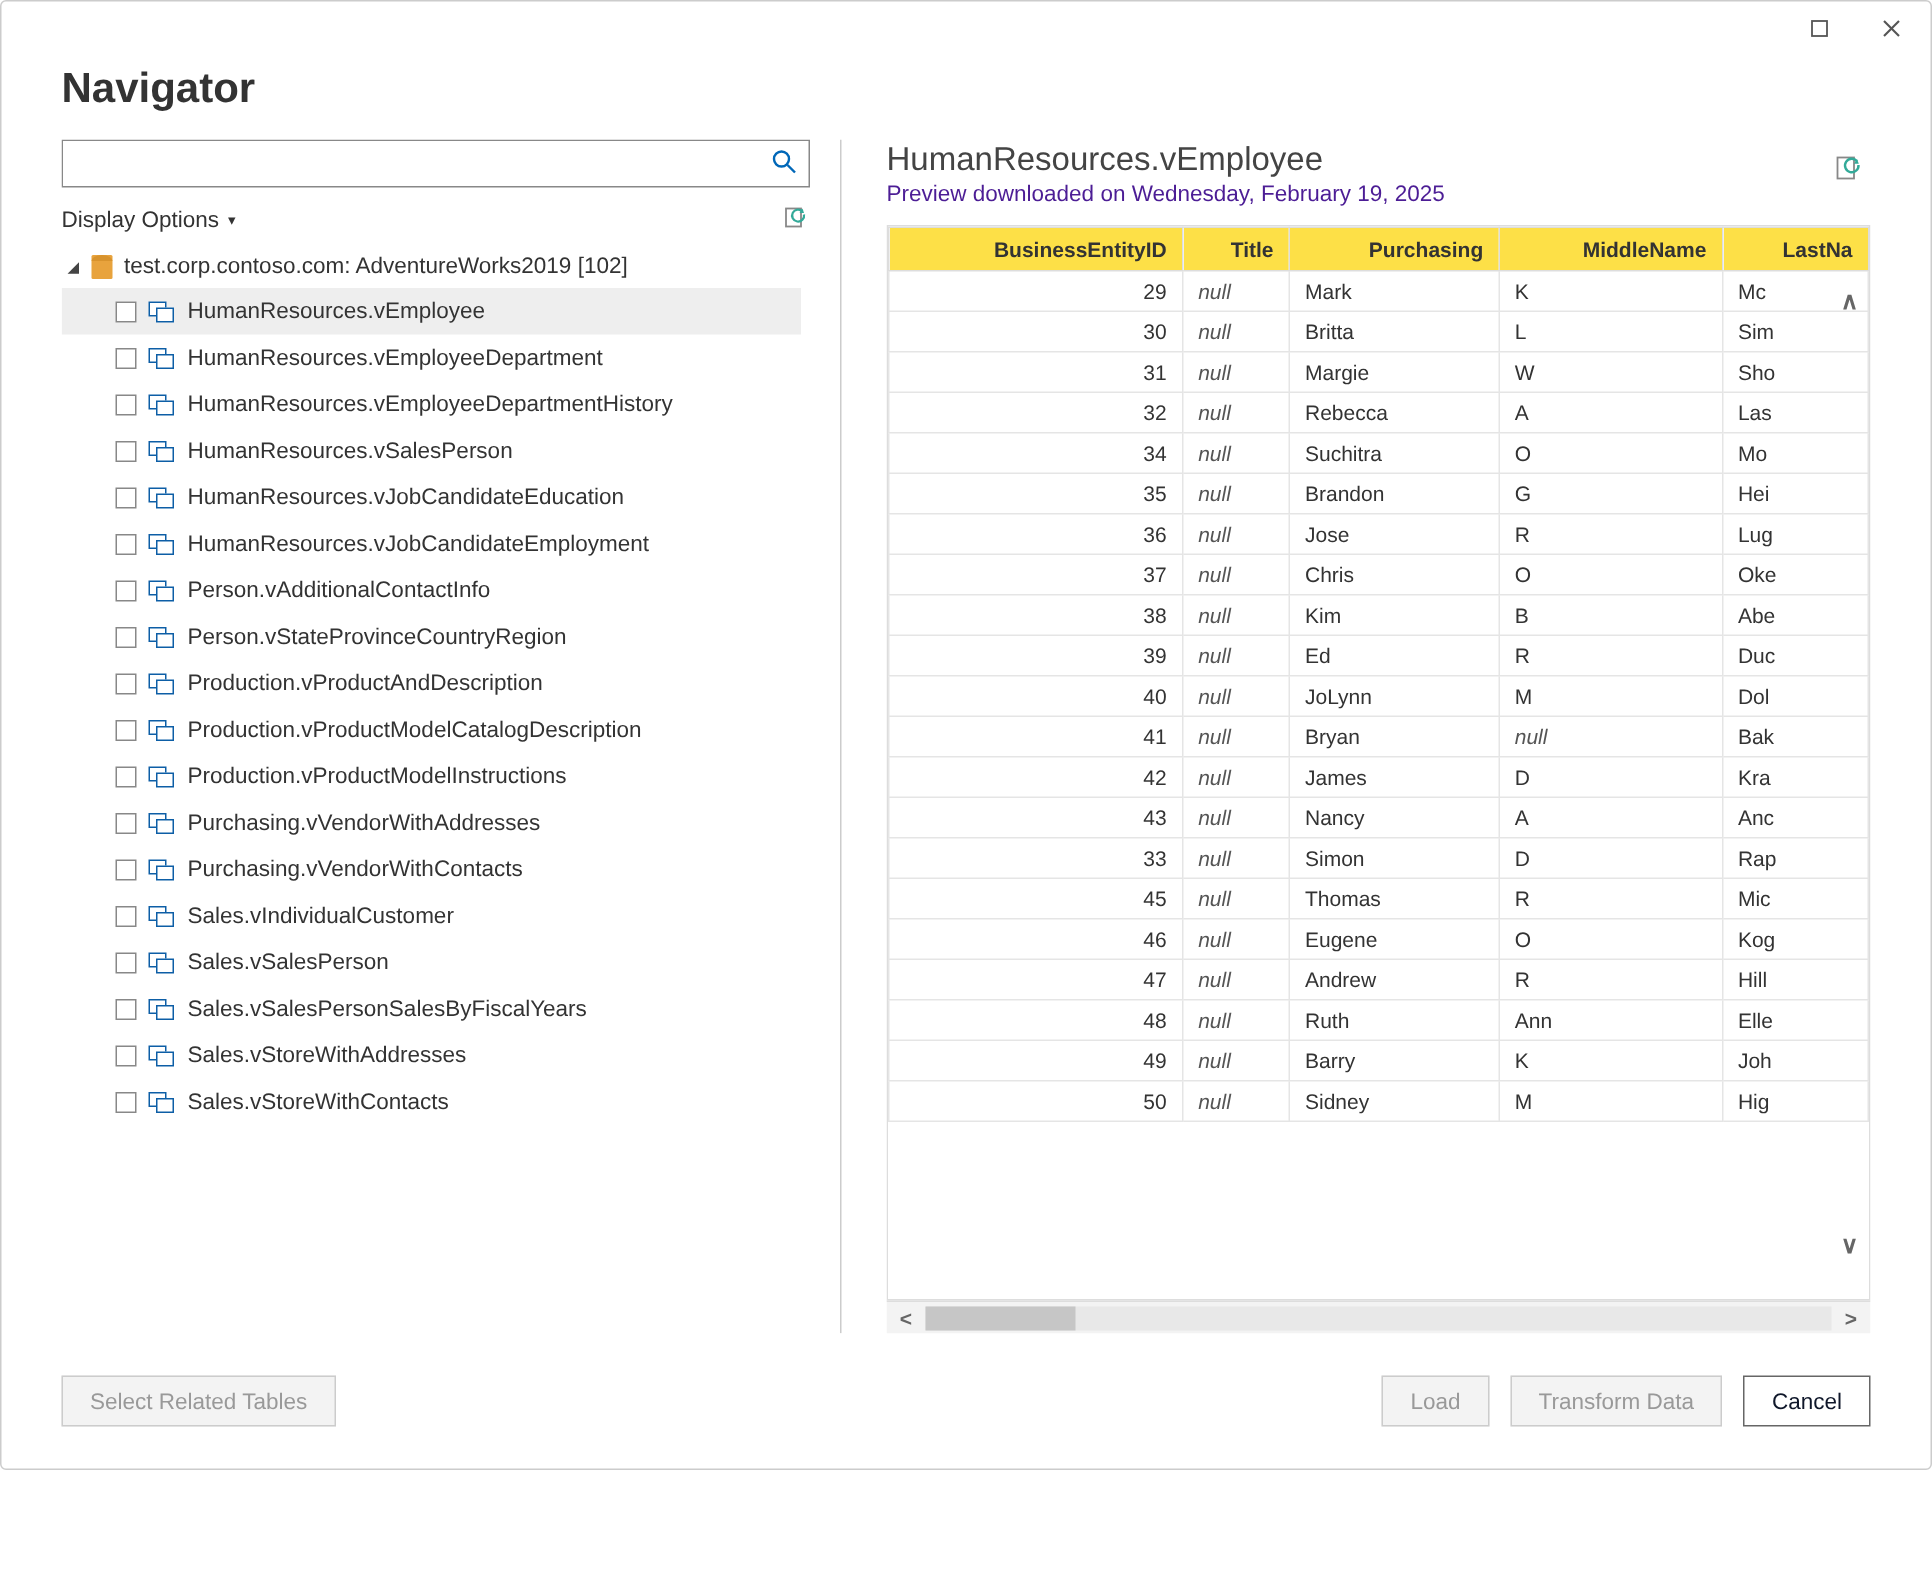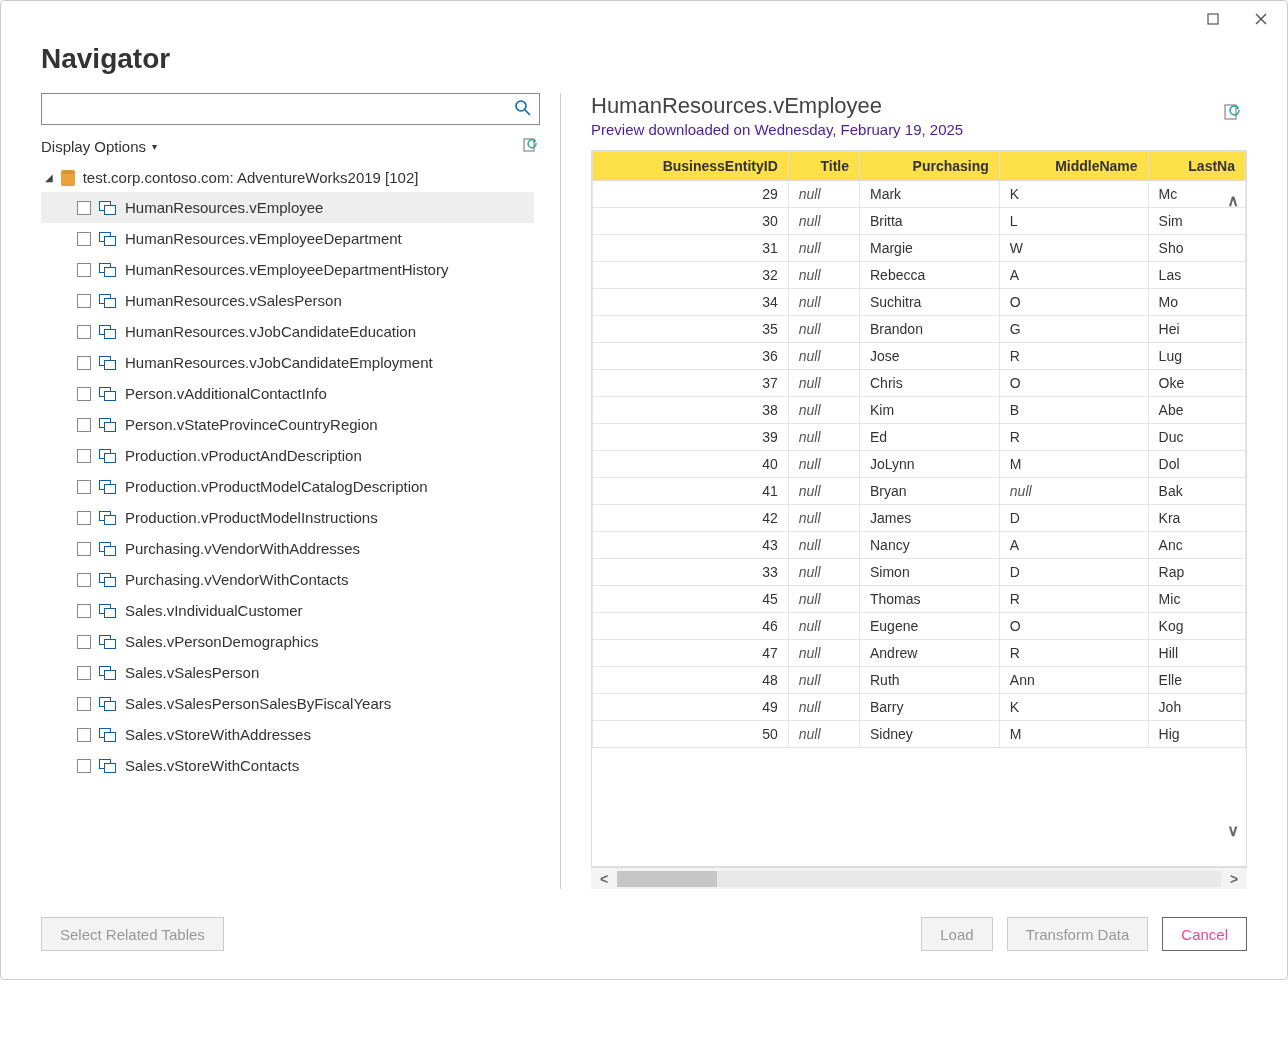--- a/index.html
+++ b/index.html
@@ -45,21 +45,21 @@
   table.preview td.num { text-align:right; }
   table.preview td.null { text-align:left; font-style:italic; color:#555; }
   .hscroll { height:22px; display:flex; align-items:center; background:#f3f3f3; border-top:1px solid #ddd; }
   .hscroll .arrow { width:26px; text-align:center; color:#666; cursor:pointer; font-weight:bold; }
   .hscroll .track { flex:1; height:16px; background:#e8e8e8; position:relative; }
   .hscroll .thumb { position:absolute; left:0; top:0; bottom:0; width:100px; background:#c6c6c6; }
   .vscroll-arrows { width:22px; position:absolute; right:2px; top:40px; bottom:26px; display:flex; flex-direction:column; justify-content:space-between; pointer-events:none; }
   .vscroll-arrows span { color:#666; font-size:16px; font-weight:bold; text-align:center; }
   .footer { display:flex; justify-content:space-between; align-items:center; padding:28px 40px 28px 40px; }
   .btn { height:34px; padding:0 18px; font-size:15px; border:1px solid #ccc; background:#f3f3f3; color:#999; cursor:default; }
-  .btn.primary { background:#fff; color:#ec4899; border:1px solid #666; cursor:pointer; }
+  .btn.primary { background:#fff; color:#0f172a; border:1px solid #666; cursor:pointer; }
 </style>
 </head>
 <body>
 
 <div class="window">
 
   <div class="titlebar">
     <span class="winbtn">
       <svg width="12" height="12">
           <rect x="1" y="1" width="10" height="10" fill="none" stroke="#555" stroke-width="1.2"></rect>
@@ -222,28 +222,20 @@
                     <span class="g2"></span>
                   </span>
                   <span>Sales.vIndividualCustomer</span>
                 </div>
                 <div class="treeitem">
                   <span class="cb"></span>
                   <span class="viewicon">
                     <span class="g1"></span>
                     <span class="g2"></span>
                   </span>
-                  <span>Sales.vPersonDemographics</span>
-                </div>
-                <div class="treeitem">
-                  <span class="cb"></span>
-                  <span class="viewicon">
-                    <span class="g1"></span>
-                    <span class="g2"></span>
-                  </span>
                   <span>Sales.vSalesPerson</span>
                 </div>
                 <div class="treeitem">
                   <span class="cb"></span>
                   <span class="viewicon">
                     <span class="g1"></span>
                     <span class="g2"></span>
                   </span>
                   <span>Sales.vSalesPersonSalesByFiscalYears</span>
                 </div>

